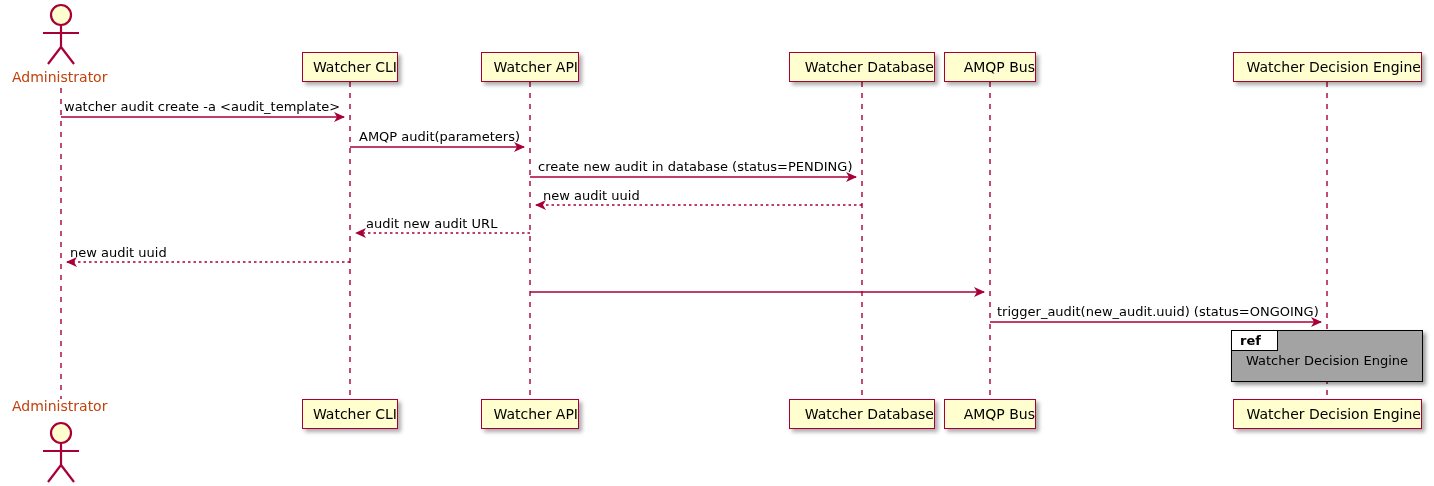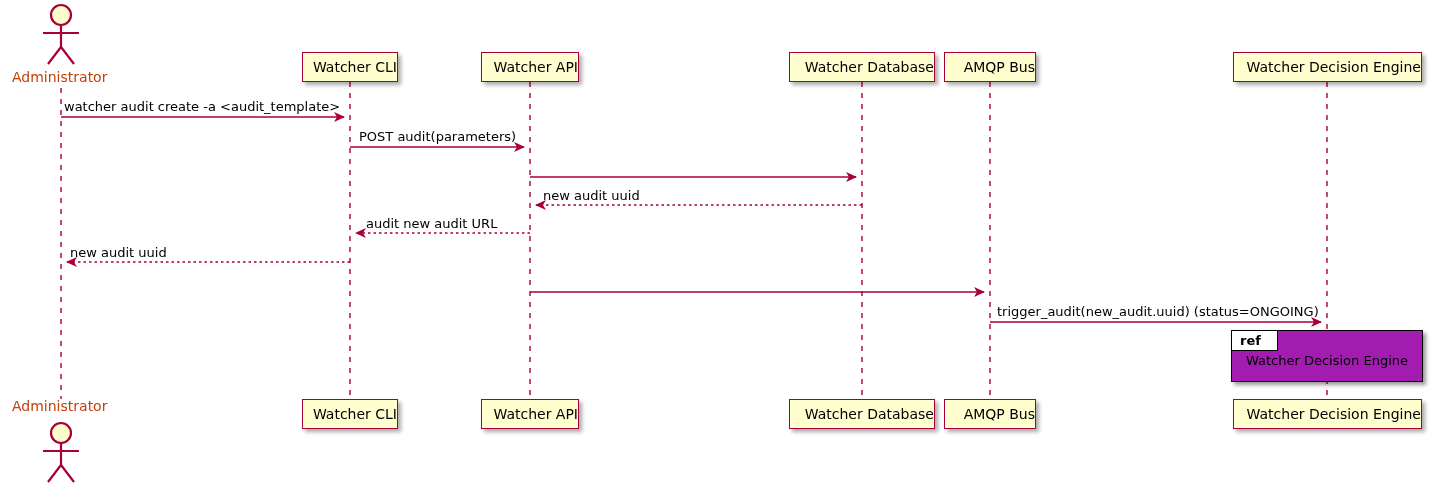--- a/index.html
+++ b/index.html
@@ -45,21 +45,21 @@
   }
   .msg-label {
     position: absolute;
     font-size: 13px;
     color: #000000;
     white-space: nowrap;
   }
   .ref-frame {
     position: absolute;
     box-sizing: border-box;
-    background: #a21caf;
+    background: #a3a3a3;
     border: 1.5px solid #000000;
     box-shadow: 3px 3px 4px rgba(0,0,0,0.4);
   }
   .ref-tab {
     position: absolute;
     left: 0;
     top: 0;
     box-sizing: border-box;
     border-right: 1.5px solid #000000;
     border-bottom: 1.5px solid #000000;
@@ -162,21 +162,22 @@
     <span>AMQP Bus</span>
   </div>
   <div class="participant-box" style="left:1233px; top:399px; width:189px; height:30px;">
     <span>Watcher Decision Engine</span>
   </div>
 
   <div class="actor-label" style="left:12px; top:69px;">Administrator</div>
   <div class="actor-label" style="left:12px; top:398px;">Administrator</div>
 
   <div class="msg-label" style="left:64px; top:99px;">watcher audit create -a &lt;audit_template&gt;</div>
-  <div class="msg-label" style="left:359px; top:129px;">POST audit(parameters)</div>
+  <div class="msg-label" style="left:359px; top:129px;">AMQP audit(parameters)</div>
+  <div class="msg-label" style="left:538px; top:159px;">create new audit in database (status=PENDING)</div>
   <div class="msg-label" style="left:543px; top:188px;">new audit uuid</div>
   <div class="msg-label" style="left:366px; top:216px;">audit new audit URL</div>
   <div class="msg-label" style="left:70px; top:245px;">new audit uuid</div>
   <div class="msg-label" style="left:997px; top:304px;">trigger_audit(new_audit.uuid) (status=ONGOING)</div>
 
   <div class="ref-frame" style="left:1231px; top:330px; width:192px; height:52px;">
     <div class="ref-tab">ref</div>
     <div class="ref-body">
       <div>Watcher Decision Engine</div>
     </div>

